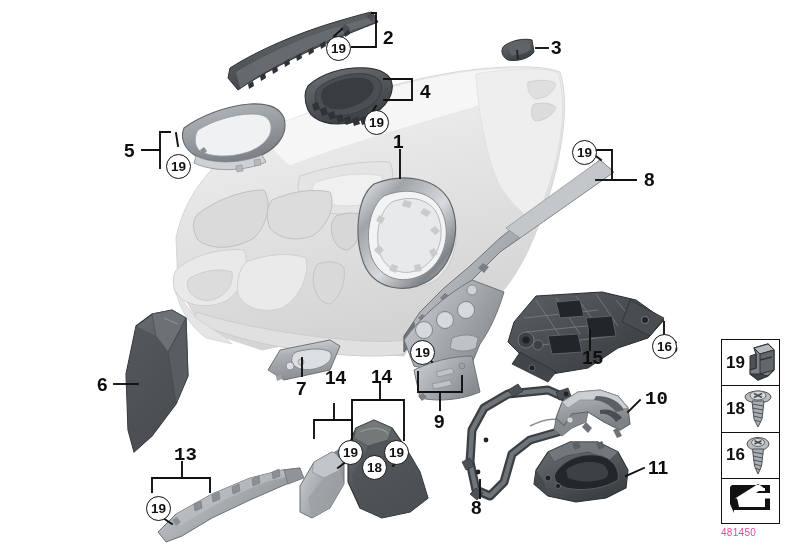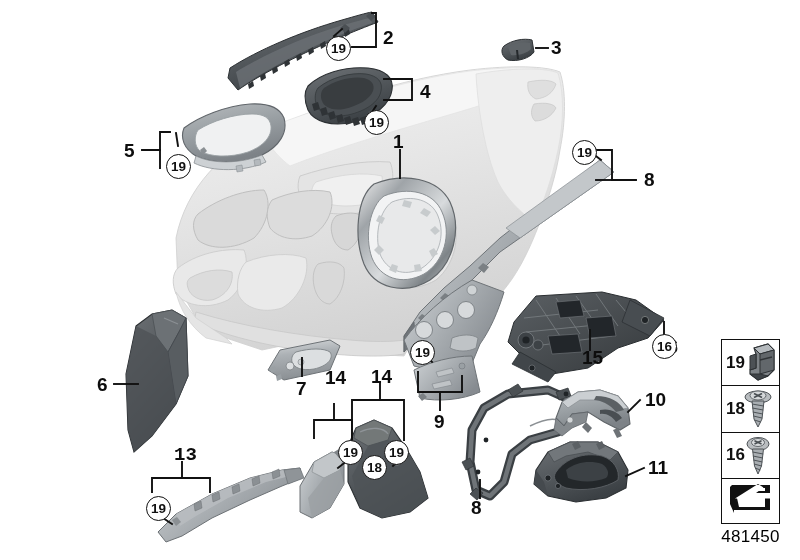--- a/index.html
+++ b/index.html
@@ -54,23 +54,23 @@
     transform:translateY(-50%);
     font-weight:bold; font-size:17px; color:#111;
   }
   .legend-row .lart {
     position:absolute; right:1px; top:0; width:40px; height:100%;
   }
   .partnum {
     position:absolute;
     left:721px; top:527px;
     width:59px;
-    text-align:center;
-    font-size:17px;
-    color:#000000;
+    text-align:left;
+    font-size:10px;
+    color:#ec4899;
     letter-spacing:0.3px;
   }
 </style>
 </head>
 <body>
 
 <div id="stage">
 
   <svg class="layer" viewBox="0 0 800 560">
     <defs>
@@ -485,21 +485,21 @@
 
   <div class="callout-num" style="left:393px; top:132px;">1</div>
   <div class="callout-num" style="left:383px; top:28px;">2</div>
   <div class="callout-num" style="left:551px; top:38px;">3</div>
   <div class="callout-num" style="left:420px; top:82px;">4</div>
   <div class="callout-num" style="left:124px; top:141px;">5</div>
   <div class="callout-num" style="left:97px; top:375px;">6</div>
   <div class="callout-num" style="left:296px; top:379px;">7</div>
   <div class="callout-num" style="left:644px; top:170px;">8</div>
   <div class="callout-num" style="left:434px; top:412px;">9</div>
-  <div class="callout-num" style="left:645px; top:390px;">10</div>
+  <div class="callout-num" style="left:645px; top:390px;font-family:Liberation Mono, monospace;">10</div>
   <div class="callout-num" style="left:648px; top:458px;text-align:right;">11</div>
   <div class="callout-num" style="left:471px; top:498px;">8</div>
   <div class="callout-num" style="left:174px; top:446px;font-family:Liberation Mono, monospace;">13</div>
   <div class="callout-num" style="left:325px; top:368px;">14</div>
   <div class="callout-num" style="left:582px; top:348px;">15</div>
   <div class="callout-num" style="left:657px; top:337px;">16</div>
   <div class="callout-num" style="left:371px; top:367px;">14</div>
 
   <div class="callout-circle" style="left:326px; top:36px;">19</div>
   <div class="callout-circle" style="left:364px; top:110px;">19</div>

